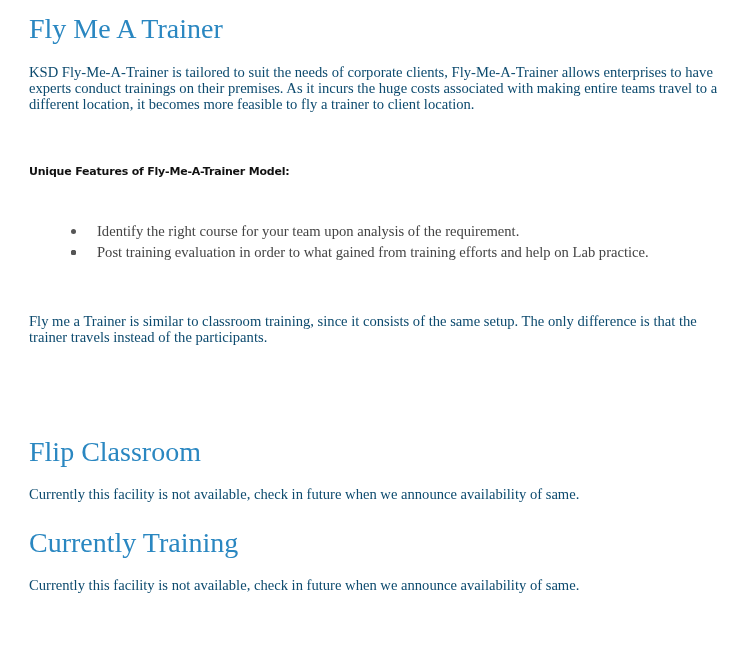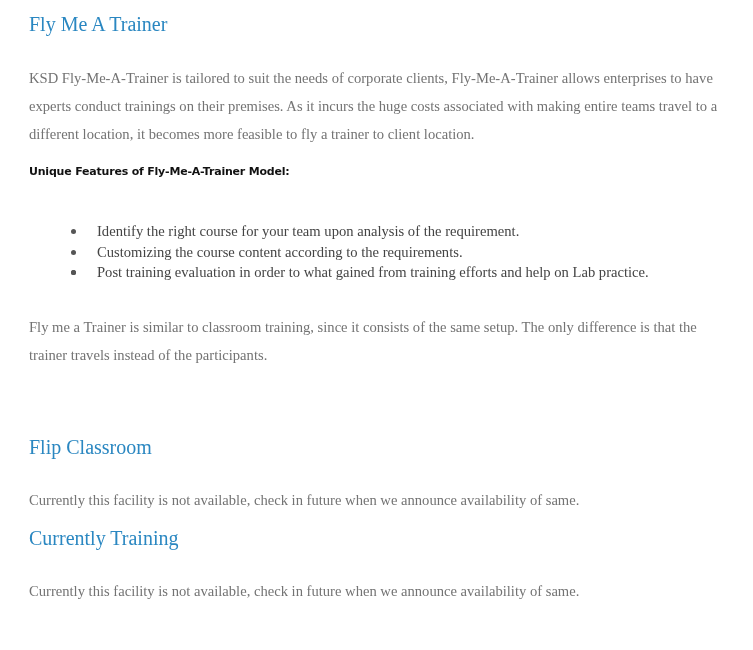--- a/index.html
+++ b/index.html
@@ -18,32 +18,32 @@
       left: 29px;
       top: 0;
       width: 700px;
     }
     .heading {
       position: absolute;
       left: 0;
       margin: 0;
       font-family: "Liberation Serif", serif;
       font-weight: normal;
-      font-size: 20px;
+      font-size: 28px;
       color: #2a87c1;
       white-space: nowrap;
     }
     .para {
       position: absolute;
       left: 0;
       margin: 0;
       font-family: "Liberation Serif", serif;
       font-size: 14.6px;
-      line-height: 28px;
-      color: #737373;
+      line-height: 16px;
+      color: #0c4a6e;
       width: 695px;
     }
     .subheading {
       position: absolute;
       left: 0;
       margin: 0;
       font-family: "DejaVu Sans", sans-serif;
       font-size: 11px;
       color: #111111;
       white-space: nowrap;
@@ -87,21 +87,20 @@
 
   <h3 class="subheading" style="top:165px;">Unique Features of Fly-Me-A-Trainer Model:</h3>
 
   <ul class="features">
     <li>
       <span class="bullet"></span>
       <span>Identify the right course for your team upon analysis of the requirement.</span>
     </li>
     <li>
       <span class="bullet"></span>
-      <span>Customizing the course content according to the requirements.</span>
     </li>
     <li>
       <span class="bullet"></span>
     </li>
     <li>
       <span class="bullet"></span>
       <span>Post training evaluation in order to what gained from training efforts and help on Lab practice.</span>
     </li>
   </ul>
 

